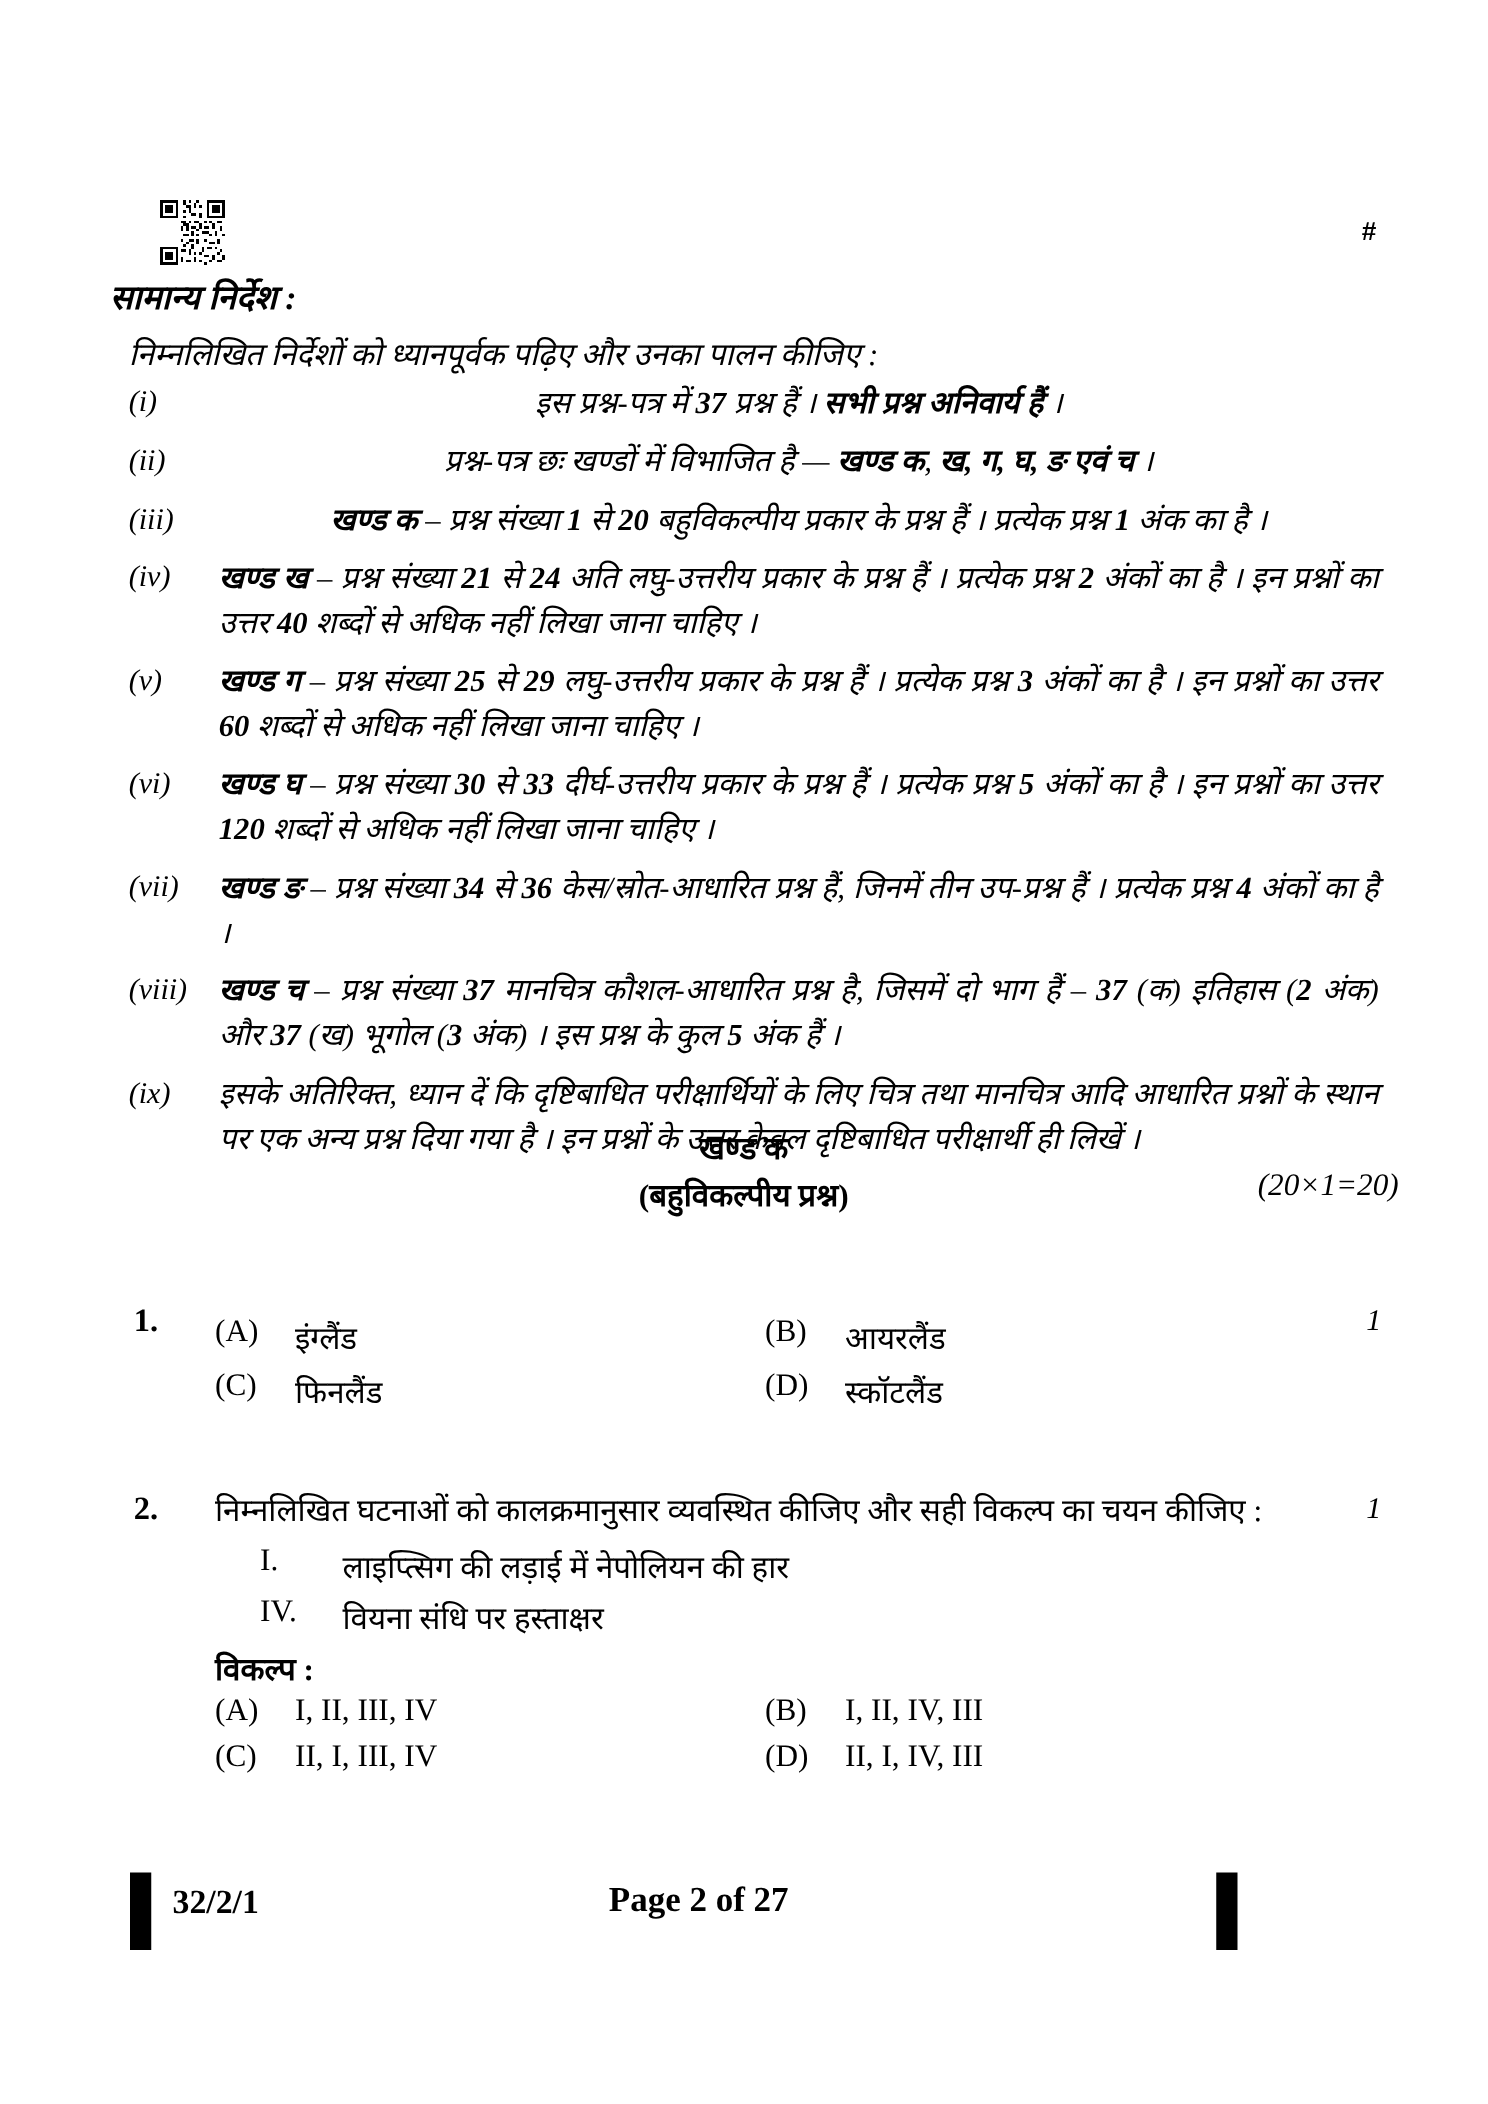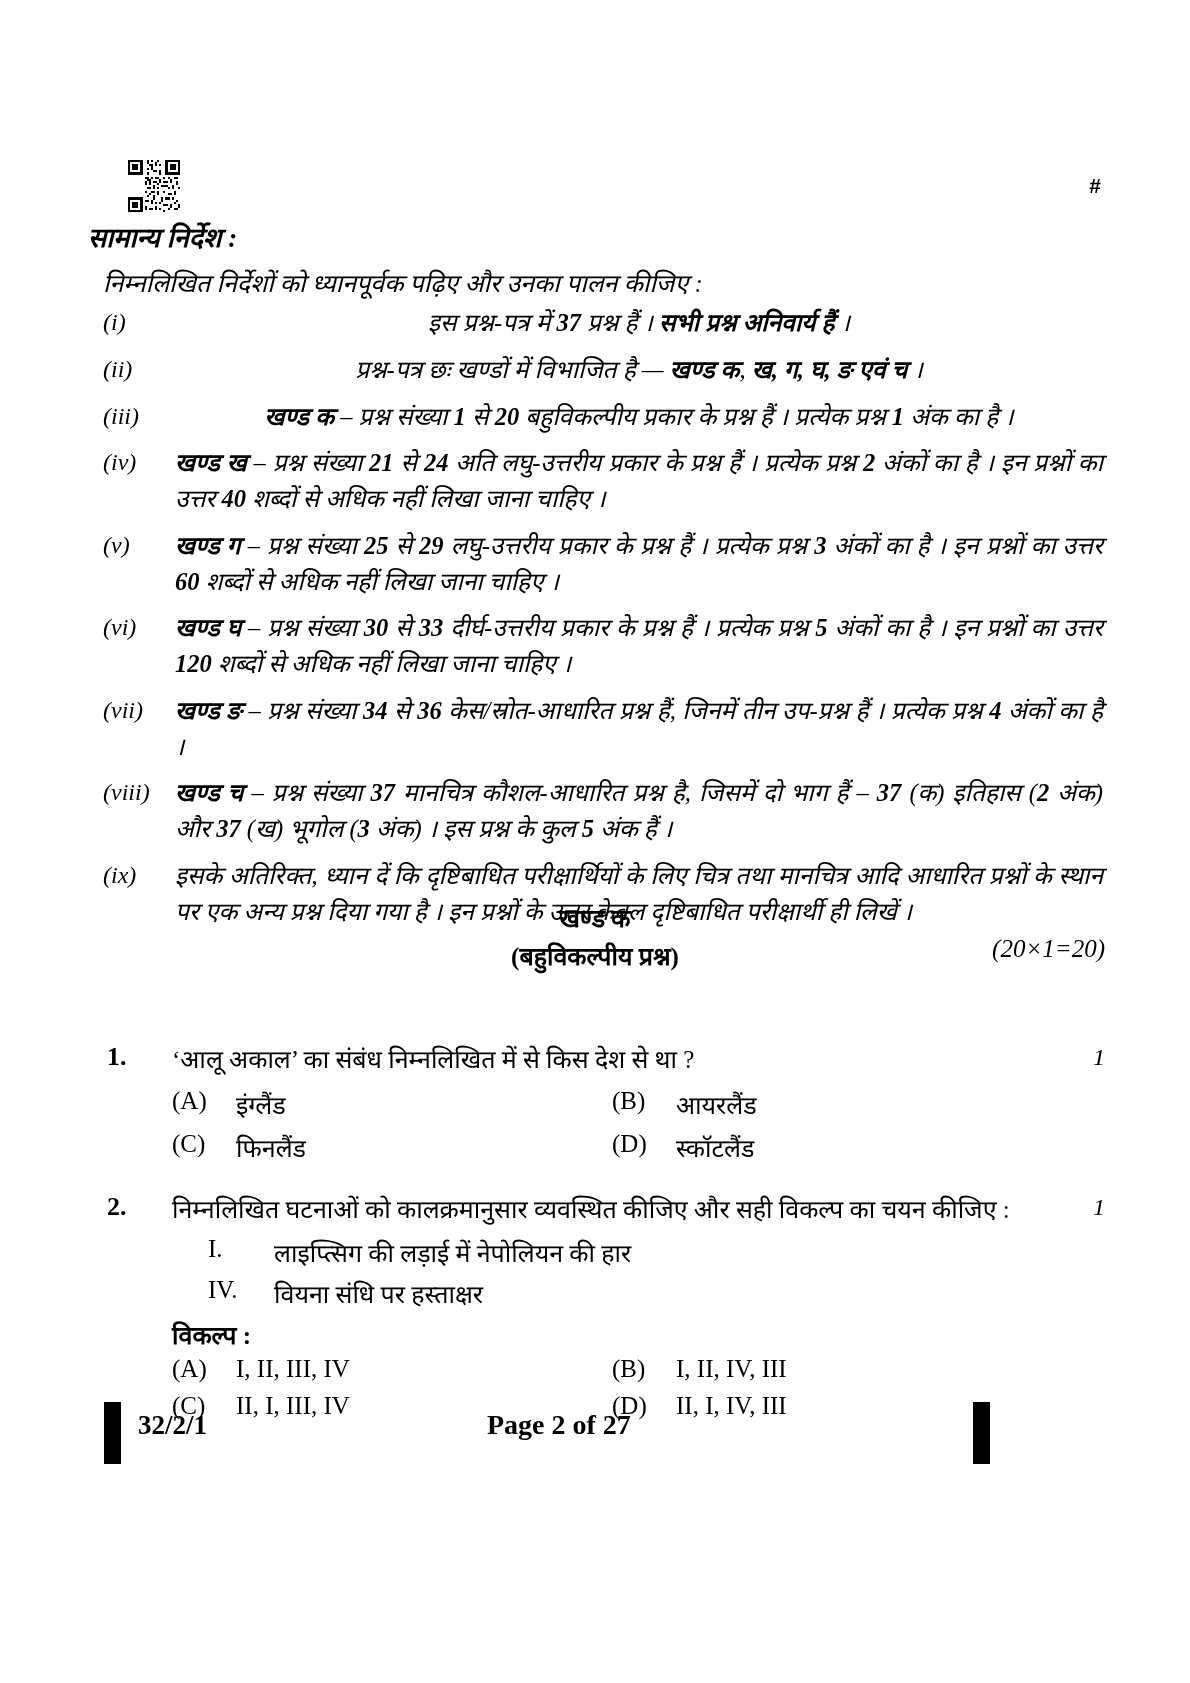--- a/index.html
+++ b/index.html
@@ -110,21 +110,21 @@
     font-size: 25px;
     font-weight: 700;
   }
   .section-head .line2 {
     font-size: 25px;
     font-weight: 700;
     margin-top: 4px;
   }
   .section-marks {
     position: absolute;
-    right: 85px;
+    right: 71px;
     top: 935px;
     font-size: 25px;
     font-style: italic;
   }
 
   
   .q {
     position: absolute;
     left: 103px;
     width: 1000px;
@@ -187,21 +187,21 @@
     margin-left: 69px;
     margin-top: 4px;
     font-size: 25px;
     font-weight: 700;
   }
 
   
   .footer {
     position: absolute;
     left: 0;
-    top: 1402px;
+    top: 1498px;
     width: 1190px;
     height: 80px;
   }
   .bar {
     position: absolute;
     top: 0;
     width: 17px;
     height: 62px;
     background: #000000;
   }
@@ -357,21 +357,20 @@
   </div>
 
   <div class="section-head">
     <div class="line1">खण्ड क</div>
     <div class="line2">(बहुविकल्पीय प्रश्न)</div>
   </div>
   <div class="section-marks">(20×1=20)</div>
 
   <div class="q" style="top:1042px;">
     <span class="qnum">1.</span>
-    <span class="qtext">‘आलू अकाल’ का संबंध निम्नलिखित में से किस देश से था ?</span>
     <span class="marks">1</span>
     <div class="opt-grid">
       <div class="opt-row">
         <div class="opt left">
           <span class="lbl">(A)</span>
           <span class="val">इंग्लैंड</span>
         </div>
         <div class="opt">
           <span class="lbl">(B)</span>
           <span class="val">आयरलैंड</span>

